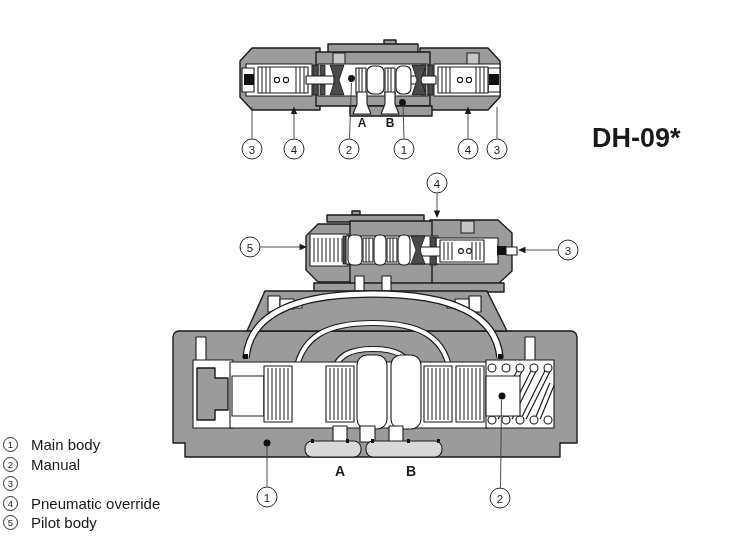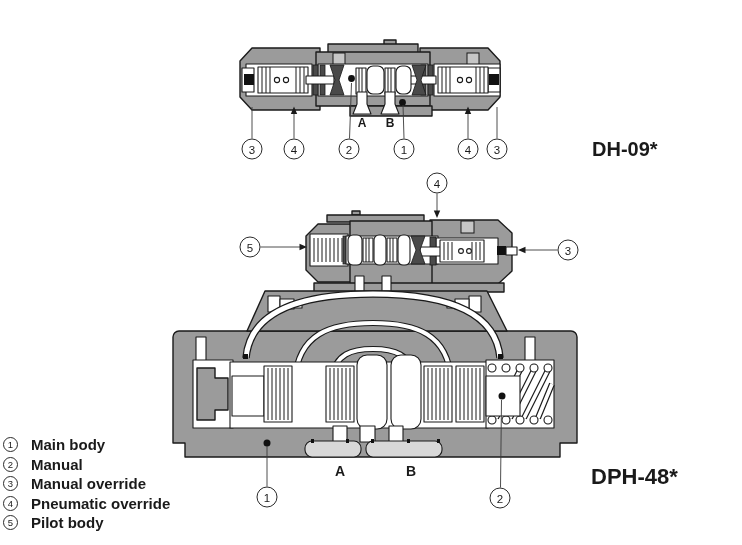--- a/index.html
+++ b/index.html
@@ -26,21 +26,21 @@
   .callout{position:absolute;width:21px;height:21px;box-sizing:border-box;border:1.2px solid #2b2b2b;
            border-radius:50%;background:#fff;font-size:11.5px;display:flex;align-items:center;
            justify-content:center;transform:translate(-50%,-50%);}
   .model-label{position:absolute;font-weight:bold;letter-spacing:0;white-space:nowrap;}
   .port-label{position:absolute;font-weight:bold;transform:translate(-50%,-50%);}
   .legend{position:absolute;left:3px;top:437px;}
   .legend-row{display:flex;align-items:center;height:15px;margin-bottom:4.5px;}
   .legend-num{width:15px;height:15px;box-sizing:border-box;border:1.2px solid #2b2b2b;border-radius:50%;
               background:#fff;font-size:9.5px;display:flex;align-items:center;justify-content:center;
               flex:0 0 15px;}
-  .legend-label{font-size:15px;margin-left:13px;white-space:nowrap;font-weight:bold;}
+  .legend-label{font-size:15px;margin-left:13px;white-space:nowrap;}
 </style>
 </head>
 <body>
 
 <div class="canvas">
 
 <svg width="742" height="545" viewBox="0 0 742 545">
 
   <g>
 
@@ -262,35 +262,33 @@
 <div class="callout" style="left:250px;top:247px">5</div>
 <div class="callout" style="left:568px;top:250px">3</div>
 <div class="callout" style="left:267px;top:497px">1</div>
 <div class="callout" style="left:500px;top:498px">2</div>
 
 <div class="port-label" style="left:362px;top:123px;font-size:12px">A</div>
 <div class="port-label" style="left:390px;top:123px;font-size:12px">B</div>
 <div class="port-label" style="left:340px;top:471px;font-size:14px">A</div>
 <div class="port-label" style="left:411px;top:471px;font-size:14px">B</div>
 
-<div class="model-label" style="left:592px;top:138px;font-size:20px">DH-09*</div>
-<div class="model-label" style="left:591px;top:464px;font-size:22px">DPH-48*</div>
+<div class="model-label" style="left:592px;top:123px;font-size:27px">DH-09*</div>
 
 <div class="legend">
   <div class="legend-row">
     <span class="legend-num">1</span>
     <span class="legend-label">Main body</span>
   </div>
   <div class="legend-row">
     <span class="legend-num">2</span>
     <span class="legend-label">Manual</span>
   </div>
   <div class="legend-row">
     <span class="legend-num">3</span>
-    <span class="legend-label">Manual override</span>
   </div>
   <div class="legend-row">
     <span class="legend-num">4</span>
     <span class="legend-label">Pneumatic override</span>
   </div>
   <div class="legend-row">
     <span class="legend-num">5</span>
     <span class="legend-label">Pilot body</span>
   </div>
 </div>

